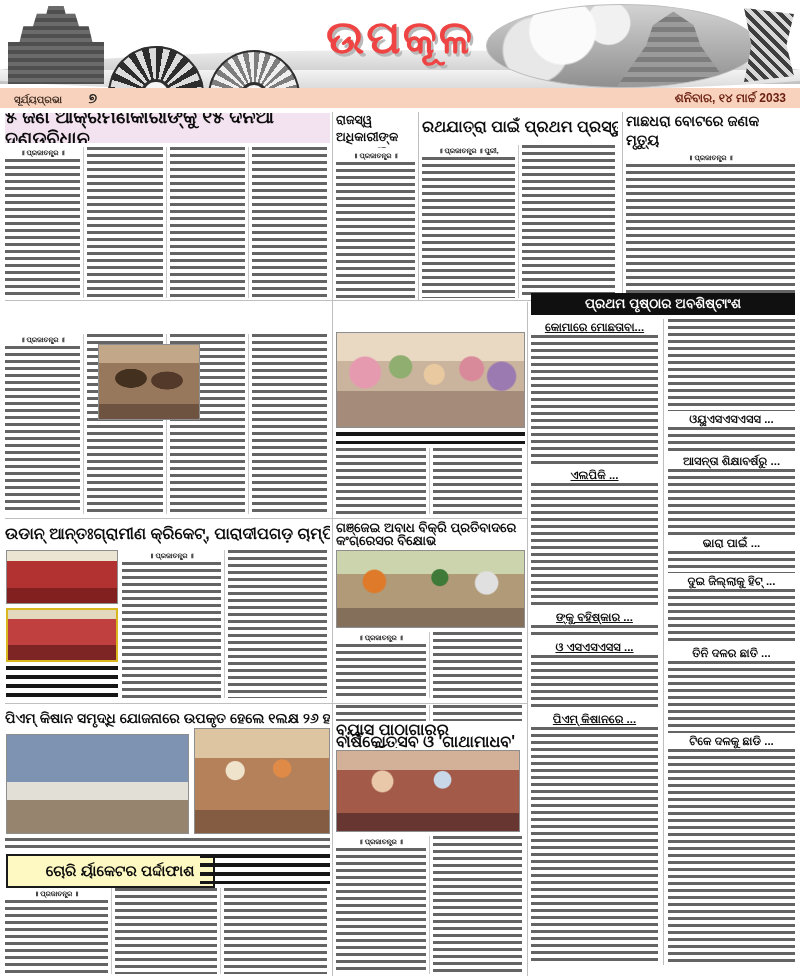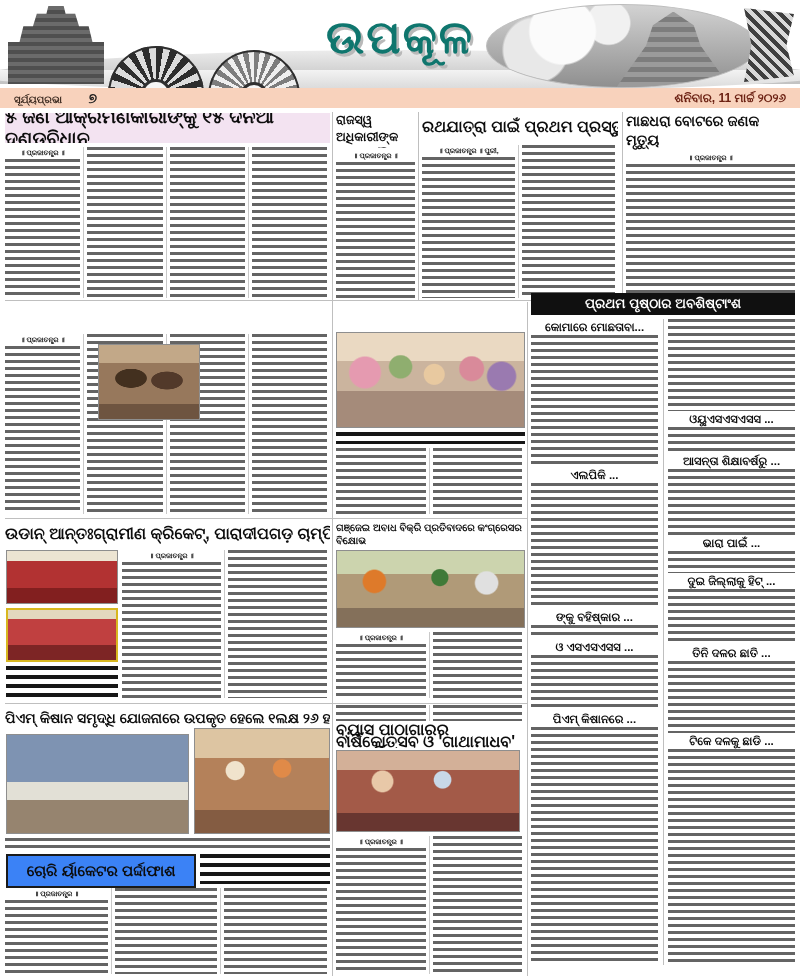--- a/index.html
+++ b/index.html
@@ -10,21 +10,21 @@
   .mh-band{position:absolute;left:-40px;width:880px;height:34px;background:linear-gradient(180deg,#ececec,#c2c2c2);
            border-radius:50% 50% 0 0/100% 100% 0 0;}
   .mh-band2{position:absolute;left:-60px;width:920px;height:22px;background:linear-gradient(180deg,#f3f3f3,#d6d6d6);
             border-radius:0 0 50% 50%/0 0 100% 100%;}
   .temple-left{background:repeating-linear-gradient(180deg,#6b6b6b 0 4px,#4f4f4f 4px 8px);
     clip-path:polygon(0 100%,0 46%,12% 46%,16% 26%,26% 26%,30% 10%,40% 10%,42% 0,58% 0,60% 10%,70% 10%,74% 26%,84% 26%,88% 46%,100% 46%,100% 100%);}
   .umbrella{border-radius:50%;box-shadow:0 0 0 2px #2e2e2e inset;}
   .umb1{background:repeating-conic-gradient(#2d2d2d 0 9deg,#dcdcdc 9deg 18deg);}
   .umb2{background:repeating-conic-gradient(#7d7d7d 0 7.5deg,#efefef 7.5deg 15deg);}
   .umbrella::after{content:"";position:absolute;inset:38%;background:#f6f6f6;border-radius:50%;box-shadow:0 0 0 3px #303030;}
-  .mh-title{font-weight:bold;font-size:46px;line-height:50px;color:#0f766e;text-shadow:2.5px 2.5px 0 #b9b9b9;letter-spacing:2px;white-space:nowrap;}
+  .mh-title{font-weight:bold;font-size:46px;line-height:50px;color:#ef4444;text-shadow:2.5px 2.5px 0 #b9b9b9;letter-spacing:2px;white-space:nowrap;}
   .oval-photo{border-radius:50%;overflow:hidden;border:1px solid #bdbdbd;
     background:radial-gradient(circle at 28% 32%,#fbfbfb 0 16%,rgba(251,251,251,0) 17%),
                radial-gradient(circle at 45% 22%,#f1f1f1 0 13%,rgba(241,241,241,0) 14%),
                radial-gradient(circle at 18% 55%,#e8e8e8 0 14%,rgba(232,232,232,0) 15%),
                linear-gradient(180deg,#d2d2d2,#8f8f8f);}
   .oval-temple{position:absolute;right:10%;bottom:0;width:42%;height:92%;background:repeating-linear-gradient(180deg,#9b9b9b 0 5px,#7d7d7d 5px 10px);
     clip-path:polygon(50% 0,68% 18%,74% 45%,100% 100%,0 100%,26% 45%,32% 18%);}
   .decor-right{background:repeating-linear-gradient(45deg,#3f3f3f 0 4px,#d8d8d8 4px 8px);
     clip-path:polygon(0 0,100% 8%,85% 50%,100% 92%,0 100%,15% 50%);}
   
@@ -33,21 +33,21 @@
   .pagenum{font-size:14px;font-weight:bold;color:#1d1d1d;margin-left:22px;}
   .dateline-right{font-size:12px;font-weight:bold;color:#6b2012;}
   .vr{position:absolute;width:1px;background:#bfbfbf;}
   .hrule{position:absolute;height:1px;background:#bfbfbf;}
   
   .h{font-weight:bold;color:#0c0c0c;text-align:left;overflow:hidden;}
   .hl-box{background:#f3e3f1;display:flex;align-items:center;justify-content:center;}
   .blackbar{background:#101010;color:#fff;font-weight:bold;font-size:13.5px;line-height:22px;text-align:center;overflow:hidden;}
   .rh{font-weight:bold;font-size:11.5px;height:16px;line-height:16px;text-align:center;color:#0b0b0b;white-space:nowrap;overflow:hidden;}
   .dl{font-size:7px;font-weight:bold;text-align:center;line-height:9px;color:#101010;margin:1px 0 2px;overflow:hidden;white-space:nowrap;}
-  .boxhead{border:2px solid #1a1a1a;display:flex;align-items:center;justify-content:center;background:#3b82f6;}
+  .boxhead{border:2px solid #1a1a1a;display:flex;align-items:center;justify-content:center;background:#fef9c3;padding-left:19px;}
   
   .gk{background:repeating-linear-gradient(180deg,#424242 0,#424242 3px,rgba(0,0,0,0) 3px,rgba(0,0,0,0) 7px);opacity:.82;}
   .gk-b{background:repeating-linear-gradient(180deg,#161616 0,#161616 4px,rgba(0,0,0,0) 4px,rgba(0,0,0,0) 9px);}
   .cols{display:flex;}
   .cols>div{flex:1;border-left:1px solid #c9c9c9;padding:0 3px;display:flex;flex-direction:column;}
   .cols>div:first-child{border-left:none;padding-left:0;}
   .cols .gk{flex:1;}
   
   .ph{position:absolute;border:1px solid #8e8e8e;box-sizing:border-box;}
   .ph-forum{background:
@@ -97,21 +97,21 @@
       <div class="oval-temple"></div>
     </div>
     <div class="abs decor-right" style="left:744px;top:8px;width:50px;height:74px;"></div>
   </div>
 
   <div class="abs datebar" style="left:0;top:88px;width:800px;height:20px;">
     <span>
       <span class="edition">ସୂର୍ଯ୍ୟପ୍ରଭା</span>
       <span class="pagenum">୭</span>
     </span>
-    <span class="dateline-right">ଶନିବାର, 11 ମାର୍ଚ୍ଚ ୨୦୨୬</span>
+    <span class="dateline-right">ଶନିବାର, ୧୪ ମାର୍ଚ୍ଚ 2033</span>
   </div>
 
   <div class="vr" style="left:332px;top:112px;height:864px;"></div>
   <div class="vr" style="left:418px;top:112px;height:188px;"></div>
   <div class="vr" style="left:622px;top:112px;height:188px;"></div>
   <div class="vr" style="left:527px;top:302px;height:674px;"></div>
   <div class="hrule" style="left:5px;top:300px;width:790px;"></div>
   <div class="hrule" style="left:5px;top:518px;width:522px;"></div>
   <div class="hrule" style="left:5px;top:703px;width:522px;"></div>
 
@@ -182,21 +182,21 @@
       </div>
     <div>
         <div class="gk"></div>
       </div>
   </div>
 
   <div class="abs" style="left:531px;top:293px;width:264px;height:772px;">
     <div class="blackbar" style="width:264px;height:22px;">ପ୍ରଥମ ପୃଷ୍ଠାର ଅବଶିଷ୍ଟାଂଶ</div>
     <div class="vr" style="left:132px;top:26px;height:646px;"></div>
 
-    <div class="abs" style="left:0;top:26px;width:127px;">
+    <div class="abs" style="left:0;top:26px;width:127px;text-decoration:underline;">
       <div class="rh">କୋମାରେ ମୋଛତାବା...</div>
       <div class="gk" style="height:132px;"></div>
       <div class="rh">ଏଲପିକି ...</div>
       <div class="gk" style="height:126px;"></div>
       <div class="rh">ଙ୍କୁ ବହିଷ୍କାର ...</div>
       <div class="gk" style="height:14px;"></div>
       <div class="rh">ଓ ଏସଏସଏସସ ...</div>
       <div class="gk" style="height:56px;"></div>
       <div class="rh">ପିଏମ୍ କିଷାନରେ ...</div>
       <div class="gk" style="height:238px;"></div>
@@ -226,21 +226,21 @@
   <div class="abs cols" style="left:122px;top:550px;width:208px;height:148px;">
     <div>
         <div class="dl">॥ ପ୍ରଜାତନ୍ତ୍ର ॥</div>
         <div class="gk"></div>
       </div>
     <div>
         <div class="gk"></div>
       </div>
   </div>
 
-  <div class="abs h" style="left:336px;top:521px;width:189px;height:26px;font-size:10px;line-height:13px;">ଗଞ୍ଜେଇ ଅବାଧ ବିକ୍ରି ପ୍ରତିବାଦରେ କଂଗ୍ରେସର ବିକ୍ଷୋଭ</div>
+  <div class="abs h" style="left:336px;top:521px;width:189px;height:26px;font-size:13px;line-height:13px;">ଗଞ୍ଜେଇ ଅବାଧ ବିକ୍ରି ପ୍ରତିବାଦରେ କଂଗ୍ରେସର ବିକ୍ଷୋଭ</div>
   <div class="ph ph-congress abs" style="left:336px;top:550px;width:189px;height:78px;"></div>
   <div class="abs cols" style="left:336px;top:632px;width:189px;height:66px;">
     <div>
         <div class="dl">॥ ପ୍ରଜାତନ୍ତ୍ର ॥</div>
         <div class="gk"></div>
       </div>
     <div>
         <div class="gk"></div>
       </div>
   </div>

